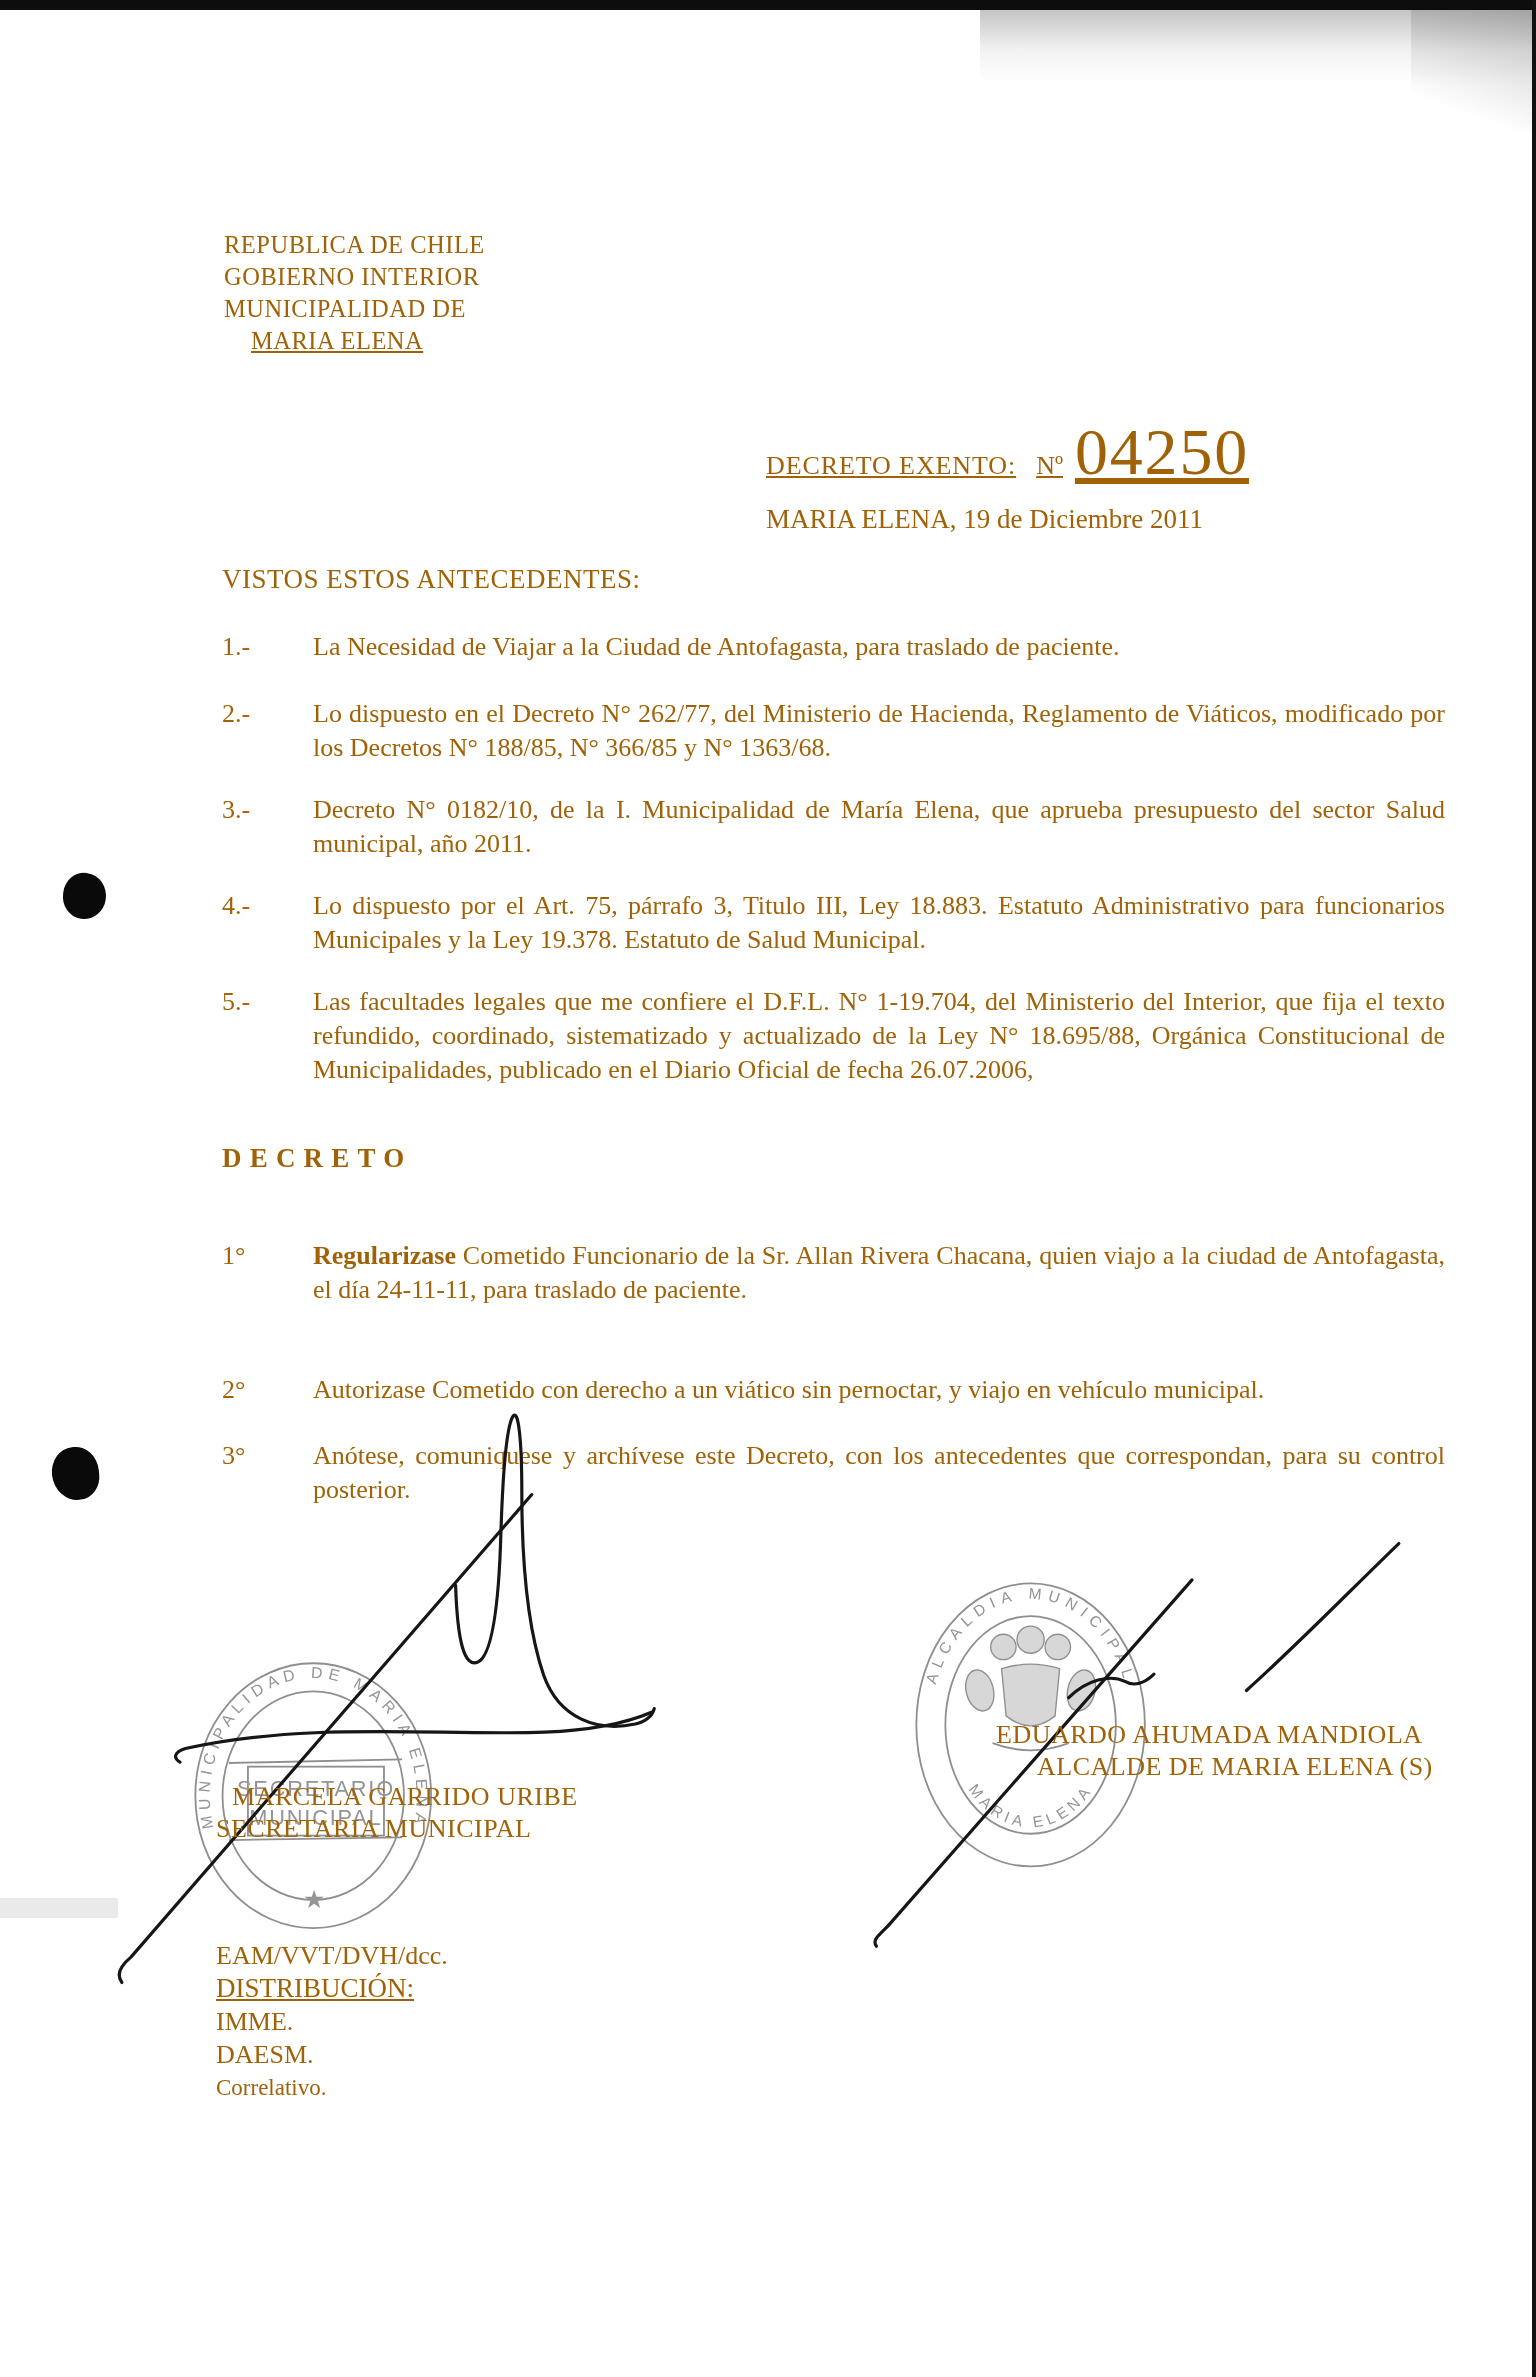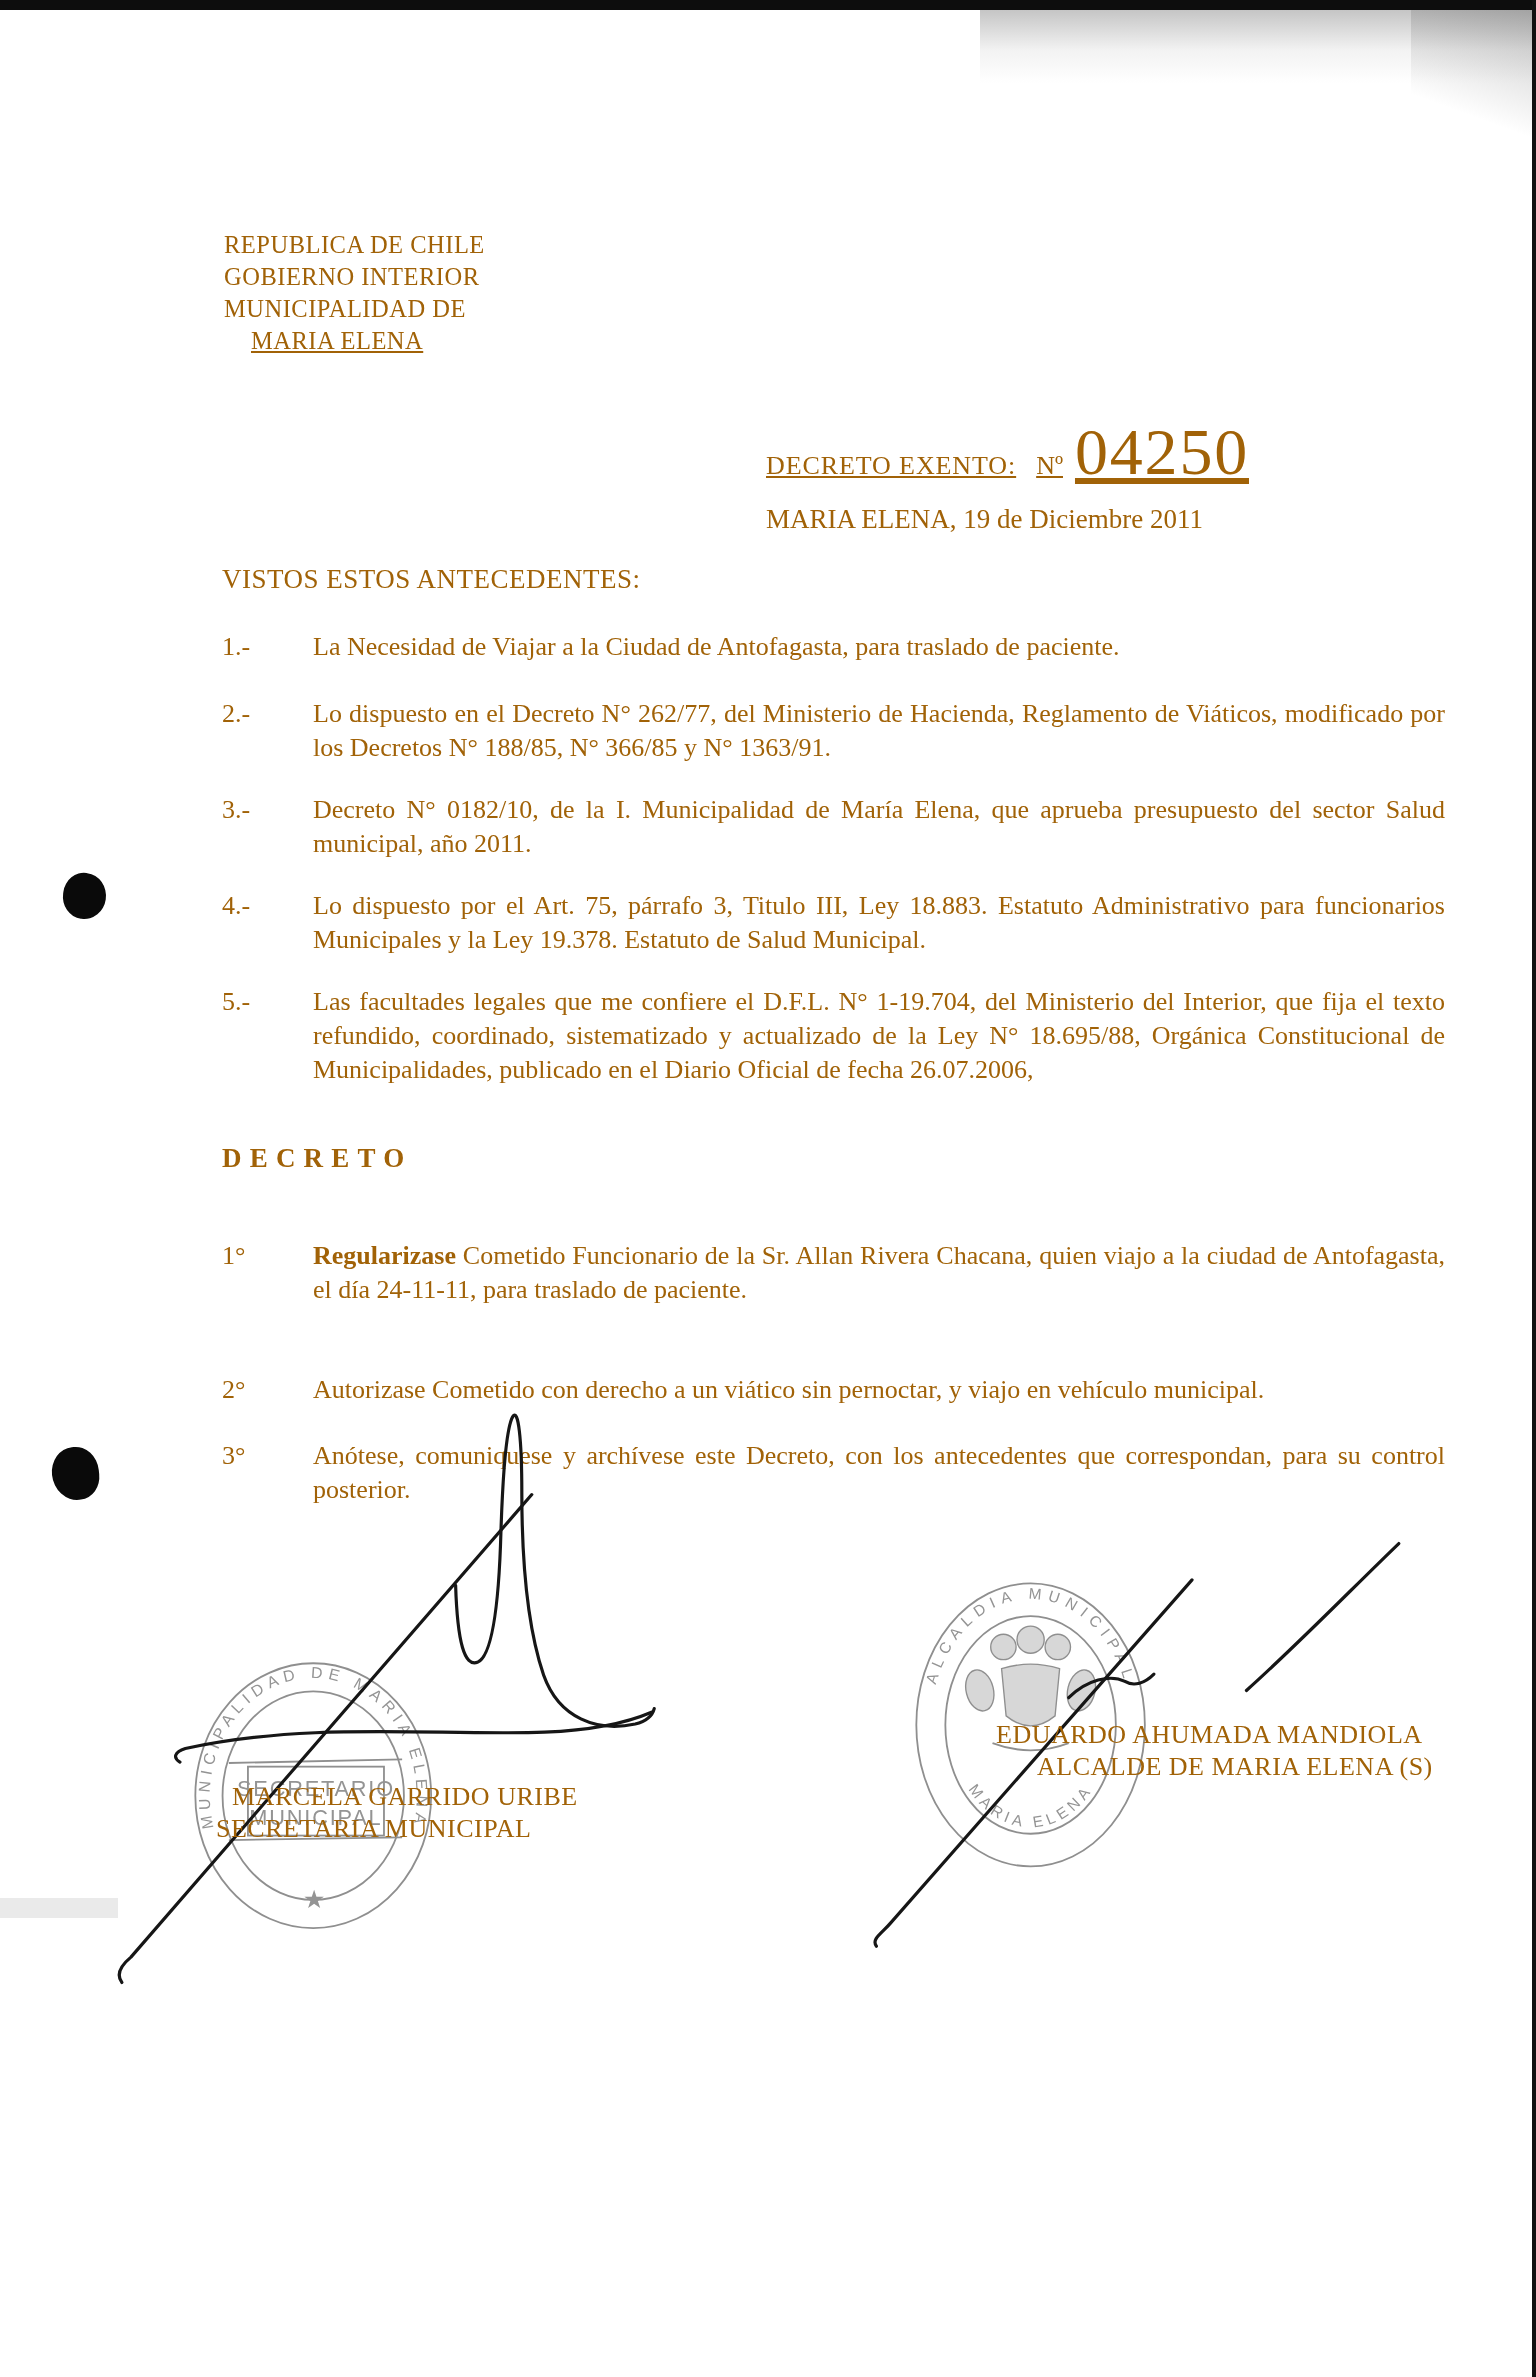--- a/index.html
+++ b/index.html
@@ -84,21 +84,21 @@
   <div class="dateline">MARIA ELENA,  19 de Diciembre 2011</div>
 
   <div class="vistos-title">VISTOS ESTOS ANTECEDENTES:</div>
 
   <div class="doc-item v1">
     <div class="num">1.-</div>
     <div class="txt">La Necesidad de Viajar a la Ciudad de Antofagasta, para traslado de paciente.</div>
   </div>
   <div class="doc-item v2">
     <div class="num">2.-</div>
-    <div class="txt">Lo dispuesto en el Decreto N° 262/77, del Ministerio de Hacienda, Reglamento de Viáticos, modificado por los Decretos N° 188/85, N° 366/85 y N° 1363/91.</div>
+    <div class="txt">Lo dispuesto en el Decreto N° 262/77, del Ministerio de Hacienda, Reglamento de Viáticos, modificado por los Decretos N° 188/85, N° 366/85 y N° 1363/68.</div>
   </div>
   <div class="doc-item v3">
     <div class="num">3.-</div>
     <div class="txt">Decreto N° 0182/10, de la I. Municipalidad de María Elena, que aprueba presupuesto del sector Salud municipal, año 2011.</div>
   </div>
   <div class="doc-item v4">
     <div class="num">4.-</div>
     <div class="txt">Lo dispuesto por el Art. 75, párrafo 3, Titulo III, Ley 18.883. Estatuto Administrativo para funcionarios Municipales y la Ley 19.378. Estatuto de Salud Municipal.</div>
   </div>
   <div class="doc-item v5">
@@ -119,20 +119,27 @@
   <div class="doc-item d3">
     <div class="num">3°</div>
     <div class="txt">Anótese, comuniquese y archívese este Decreto, con los antecedentes que correspondan, para su control posterior.</div>
   </div>
 
   <div class="sig-name nm-l1">MARCELA GARRIDO URIBE</div>
   <div class="sig-name nm-l2">SECRETARIA MUNICIPAL</div>
   <div class="sig-name nm-r1">EDUARDO AHUMADA MANDIOLA</div>
   <div class="sig-name nm-r2">ALCALDE DE MARIA ELENA (S)</div>
 
+  <div class="footer-block">
+    <div>EAM/VVT/DVH/dcc.</div>
+    <div class="dist">DISTRIBUCIÓN:</div>
+    <div>IMME.</div>
+    <div>DAESM.</div>
+    <div class="small">Correlativo.</div>
+  </div>
 
   <svg class="overlay" width="1537" height="2377" viewBox="0 0 1694 2621">
     <defs>
       <path id="arcL" d="M 242 2036 A 114 130 0 1 1 448 2036"></path>
       <path id="arcRtop" d="M 1030 1938 A 110 138 0 1 1 1242 1938"></path>
       <path id="arcRbot" d="M 1053 1940 A 88 112 0 0 0 1219 1940"></path>
     </defs>
 
     <g>
       <ellipse class="stamp-stroke" cx="345" cy="1980" rx="130" ry="146"></ellipse>

